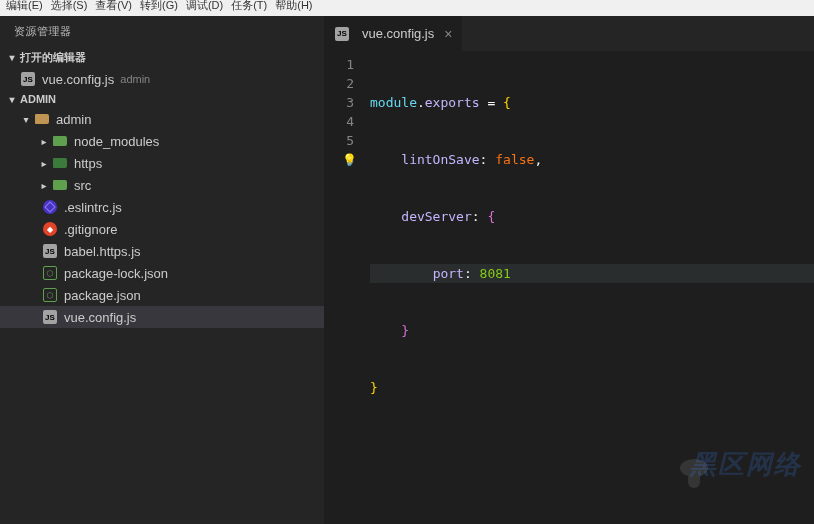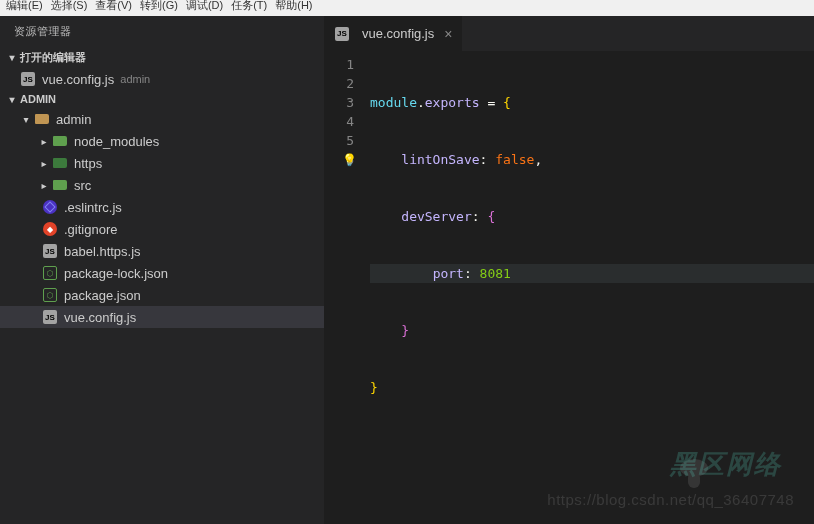--- a/index.html
+++ b/index.html
@@ -42,21 +42,21 @@
 .c-key { color: #66d9ef; } 
 .c-prop { color: #c4b5fd; } 
 .c-false { color: #f97316; }
 .c-num { color: #84cc16; }
 .c-punct { color: #f8f8f2; }
 .c-brace-yellow { color: #ffd700; }
 .c-brace-pink { color: #da70d6; }
 .bulb { position: absolute; left: -28px; top: 1px; color: #ffcc00; font-size: 12px; }
 .watermark-logo { position: absolute; right: 100px; bottom: 30px; width: 40px; height: 40px; opacity: 0.22; }
 .watermark-logo svg { width: 100%; height: 100%; }
-.watermark-text1 { position: absolute; right: 32px; bottom: 42px; font-size: 26px; font-weight: bold; color: #5eead4; opacity: 0.2; font-style: italic; letter-spacing: 2px; }
+.watermark-text1 { position: absolute; right: 12px; bottom: 42px; font-size: 26px; font-weight: bold; color: #3b82f6; opacity: 0.2; font-style: italic; letter-spacing: 2px; }
 .watermark-text2 { position: absolute; right: 20px; bottom: 16px; font-size: 15px; color: #999; opacity: 0.22; letter-spacing: 0.5px; }
 </style>
 </head>
 <body>
 
 <div class="menubar">
   <span>编辑(E)</span>
   <span>选择(S)</span>
   <span>查看(V)</span>
   <span>转到(G)</span>
@@ -172,16 +172,15 @@
         <div class="line"><span class="c-brace-yellow">}</span></div>
       </div>
 
       <div class="watermark-logo">
         <svg viewBox="0 0 40 40">
             <ellipse cx="20" cy="14" rx="14" ry="9" fill="#888"></ellipse>
             <rect x="14" y="18" width="12" height="16" rx="6" fill="#888"></rect>
           </svg>
       </div>
       <div class="watermark-text1">黑区网络</div>
-      <div class="watermark-text2">https://blog.csdn.net/qq_36407748</div>
     </div>
   </div>
 </div>
 
 </body></html>

